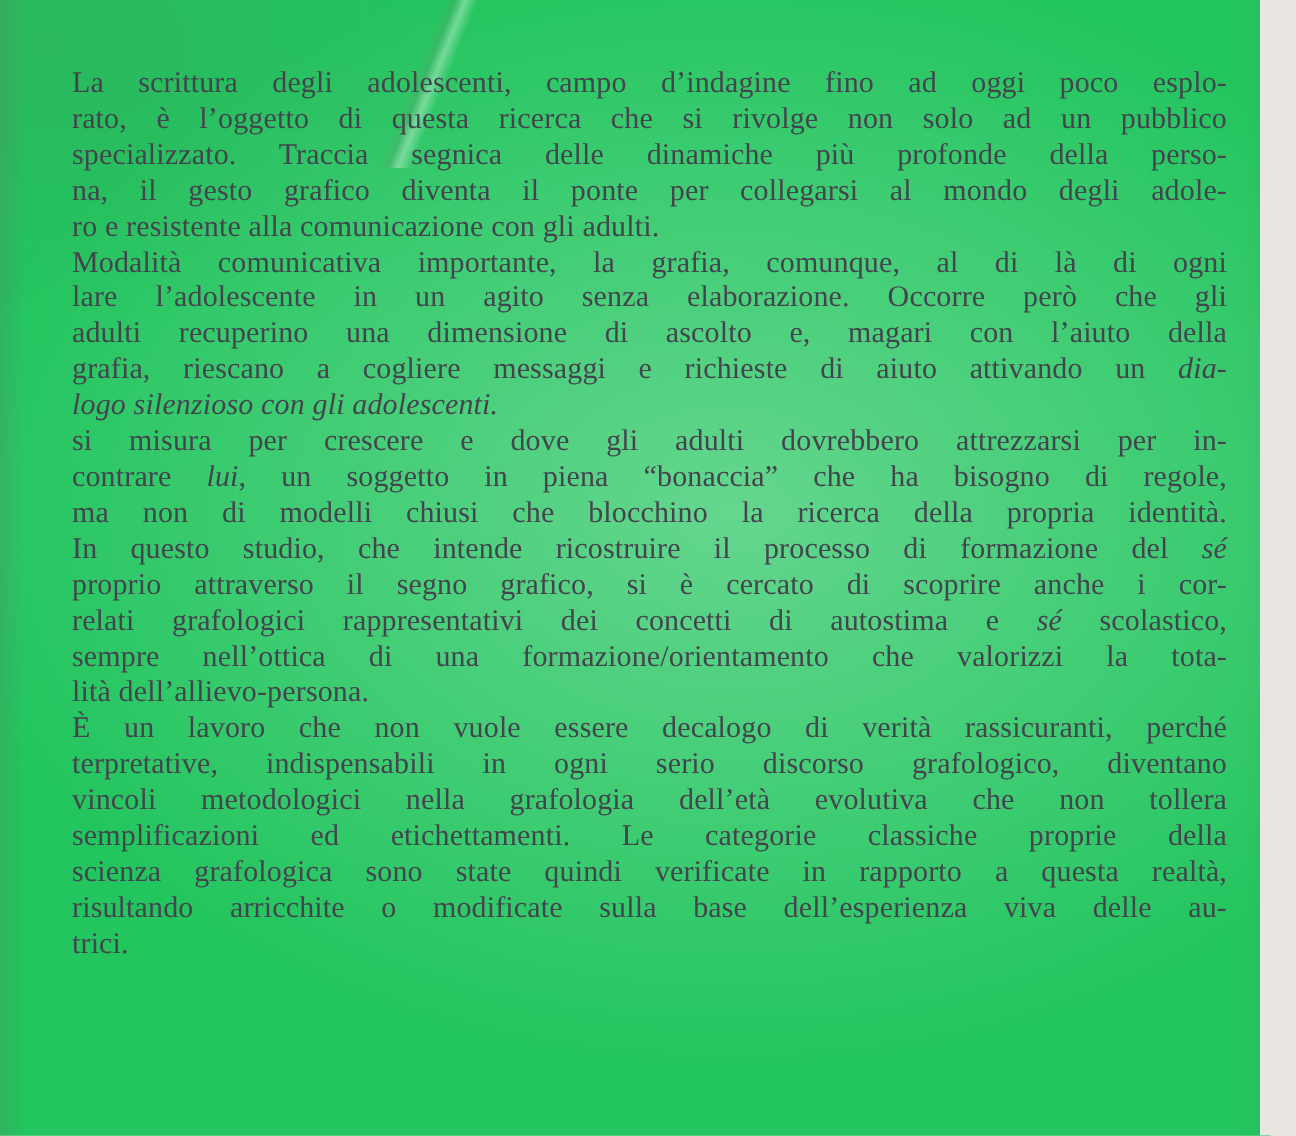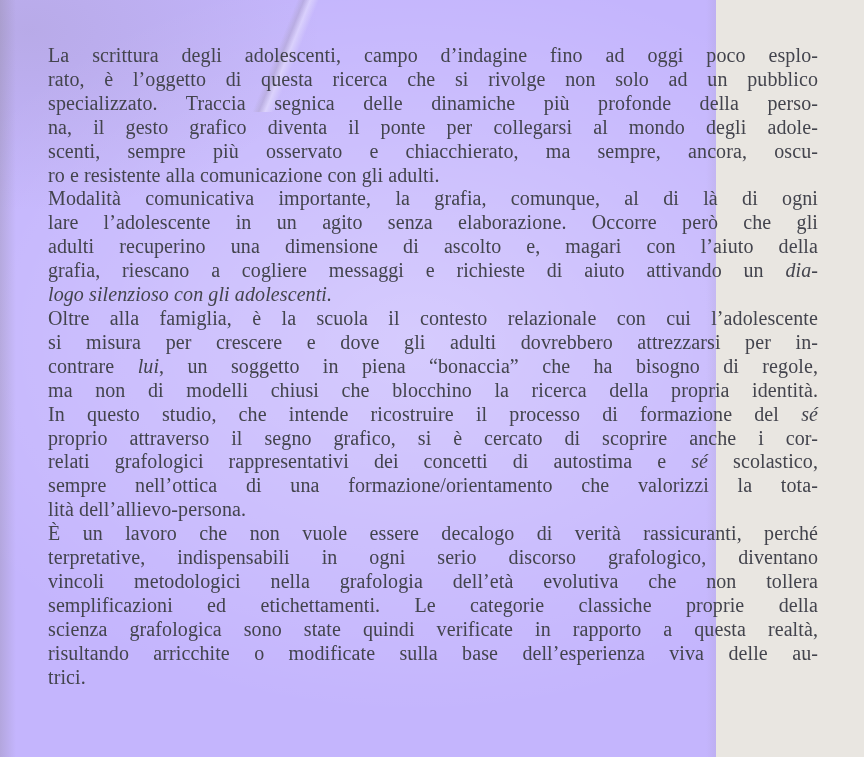--- a/index.html
+++ b/index.html
@@ -8,23 +8,23 @@
   }
   body {
     width: 864px;
     height: 757px;
     background: #e9e6e1;
     overflow: hidden;
     font-family: "Liberation Serif", "DejaVu Serif", serif;
   }
   .scan {
     position: relative;
-    width: 716px;
+    width: 840px;
     height: 757px;
-    background: #c4b5fd;
+    background: #22c55e;
   }
   
   .scan::before {
     content: "";
     position: absolute;
     inset: 0;
     pointer-events: none;
     background:
       linear-gradient(90deg, rgba(110,105,96,0.20) 0px, rgba(110,105,96,0.0) 16px),
       linear-gradient(270deg, rgba(110,105,96,0.07) 0px, rgba(110,105,96,0.0) 10px),
@@ -74,32 +74,30 @@
 <body>
 
 <div class="scan">
   <div class="crease"></div>
   <div class="textblock" style="color: rgb(67, 68, 77);">
       <div class="paragraph">
         <div class="line"><span>La scrittura degli adolescenti, campo d’indagine fino ad oggi poco esplo-</span></div>
         <div class="line"><span>rato, è l’oggetto di questa ricerca che si rivolge non solo ad un pubblico</span></div>
         <div class="line"><span>specializzato. Traccia segnica delle dinamiche più profonde della perso-</span></div>
         <div class="line"><span>na, il gesto grafico diventa il ponte per collegarsi al mondo degli adole-</span></div>
-        <div class="line"><span>scenti, sempre più osservato e chiacchierato, ma sempre, ancora, oscu-</span></div>
         <div class="line last"><span>ro e resistente alla comunicazione con gli adulti.</span></div>
       </div>
       <div class="paragraph">
         <div class="line"><span>Modalità comunicativa importante, la grafia, comunque, al di là di ogni</span></div>
         <div class="line"><span>lare l’adolescente in un agito senza elaborazione. Occorre però che gli</span></div>
         <div class="line"><span>adulti recuperino una dimensione di ascolto e, magari con l’aiuto della</span></div>
         <div class="line"><span>grafia, riescano a cogliere messaggi e richieste di aiuto attivando un </span><i>dia-</i></div>
         <div class="line last"><i>logo silenzioso con gli adolescenti.</i></div>
       </div>
       <div class="paragraph">
-        <div class="line"><span>Oltre alla famiglia, è la scuola il contesto relazionale con cui l’adolescente</span></div>
         <div class="line"><span>si misura per crescere e dove gli adulti dovrebbero attrezzarsi per in-</span></div>
         <div class="line"><span>contrare </span><i>lui</i><span>, un soggetto in piena “bonaccia” che ha bisogno di regole,</span></div>
         <div class="line"><span>ma non di modelli chiusi che blocchino la ricerca della propria identità.</span></div>
         <div class="line"><span>In questo studio, che intende ricostruire il processo di formazione del </span><i>sé</i></div>
         <div class="line"><span>proprio attraverso il segno grafico, si è cercato di scoprire anche i cor-</span></div>
         <div class="line"><span>relati grafologici rappresentativi dei concetti di autostima e </span><i>sé</i><span> scolastico,</span></div>
         <div class="line"><span>sempre nell’ottica di una formazione/orientamento che valorizzi la tota-</span></div>
         <div class="line last"><span>lità dell’allievo-persona.</span></div>
       </div>
       <div class="paragraph">

